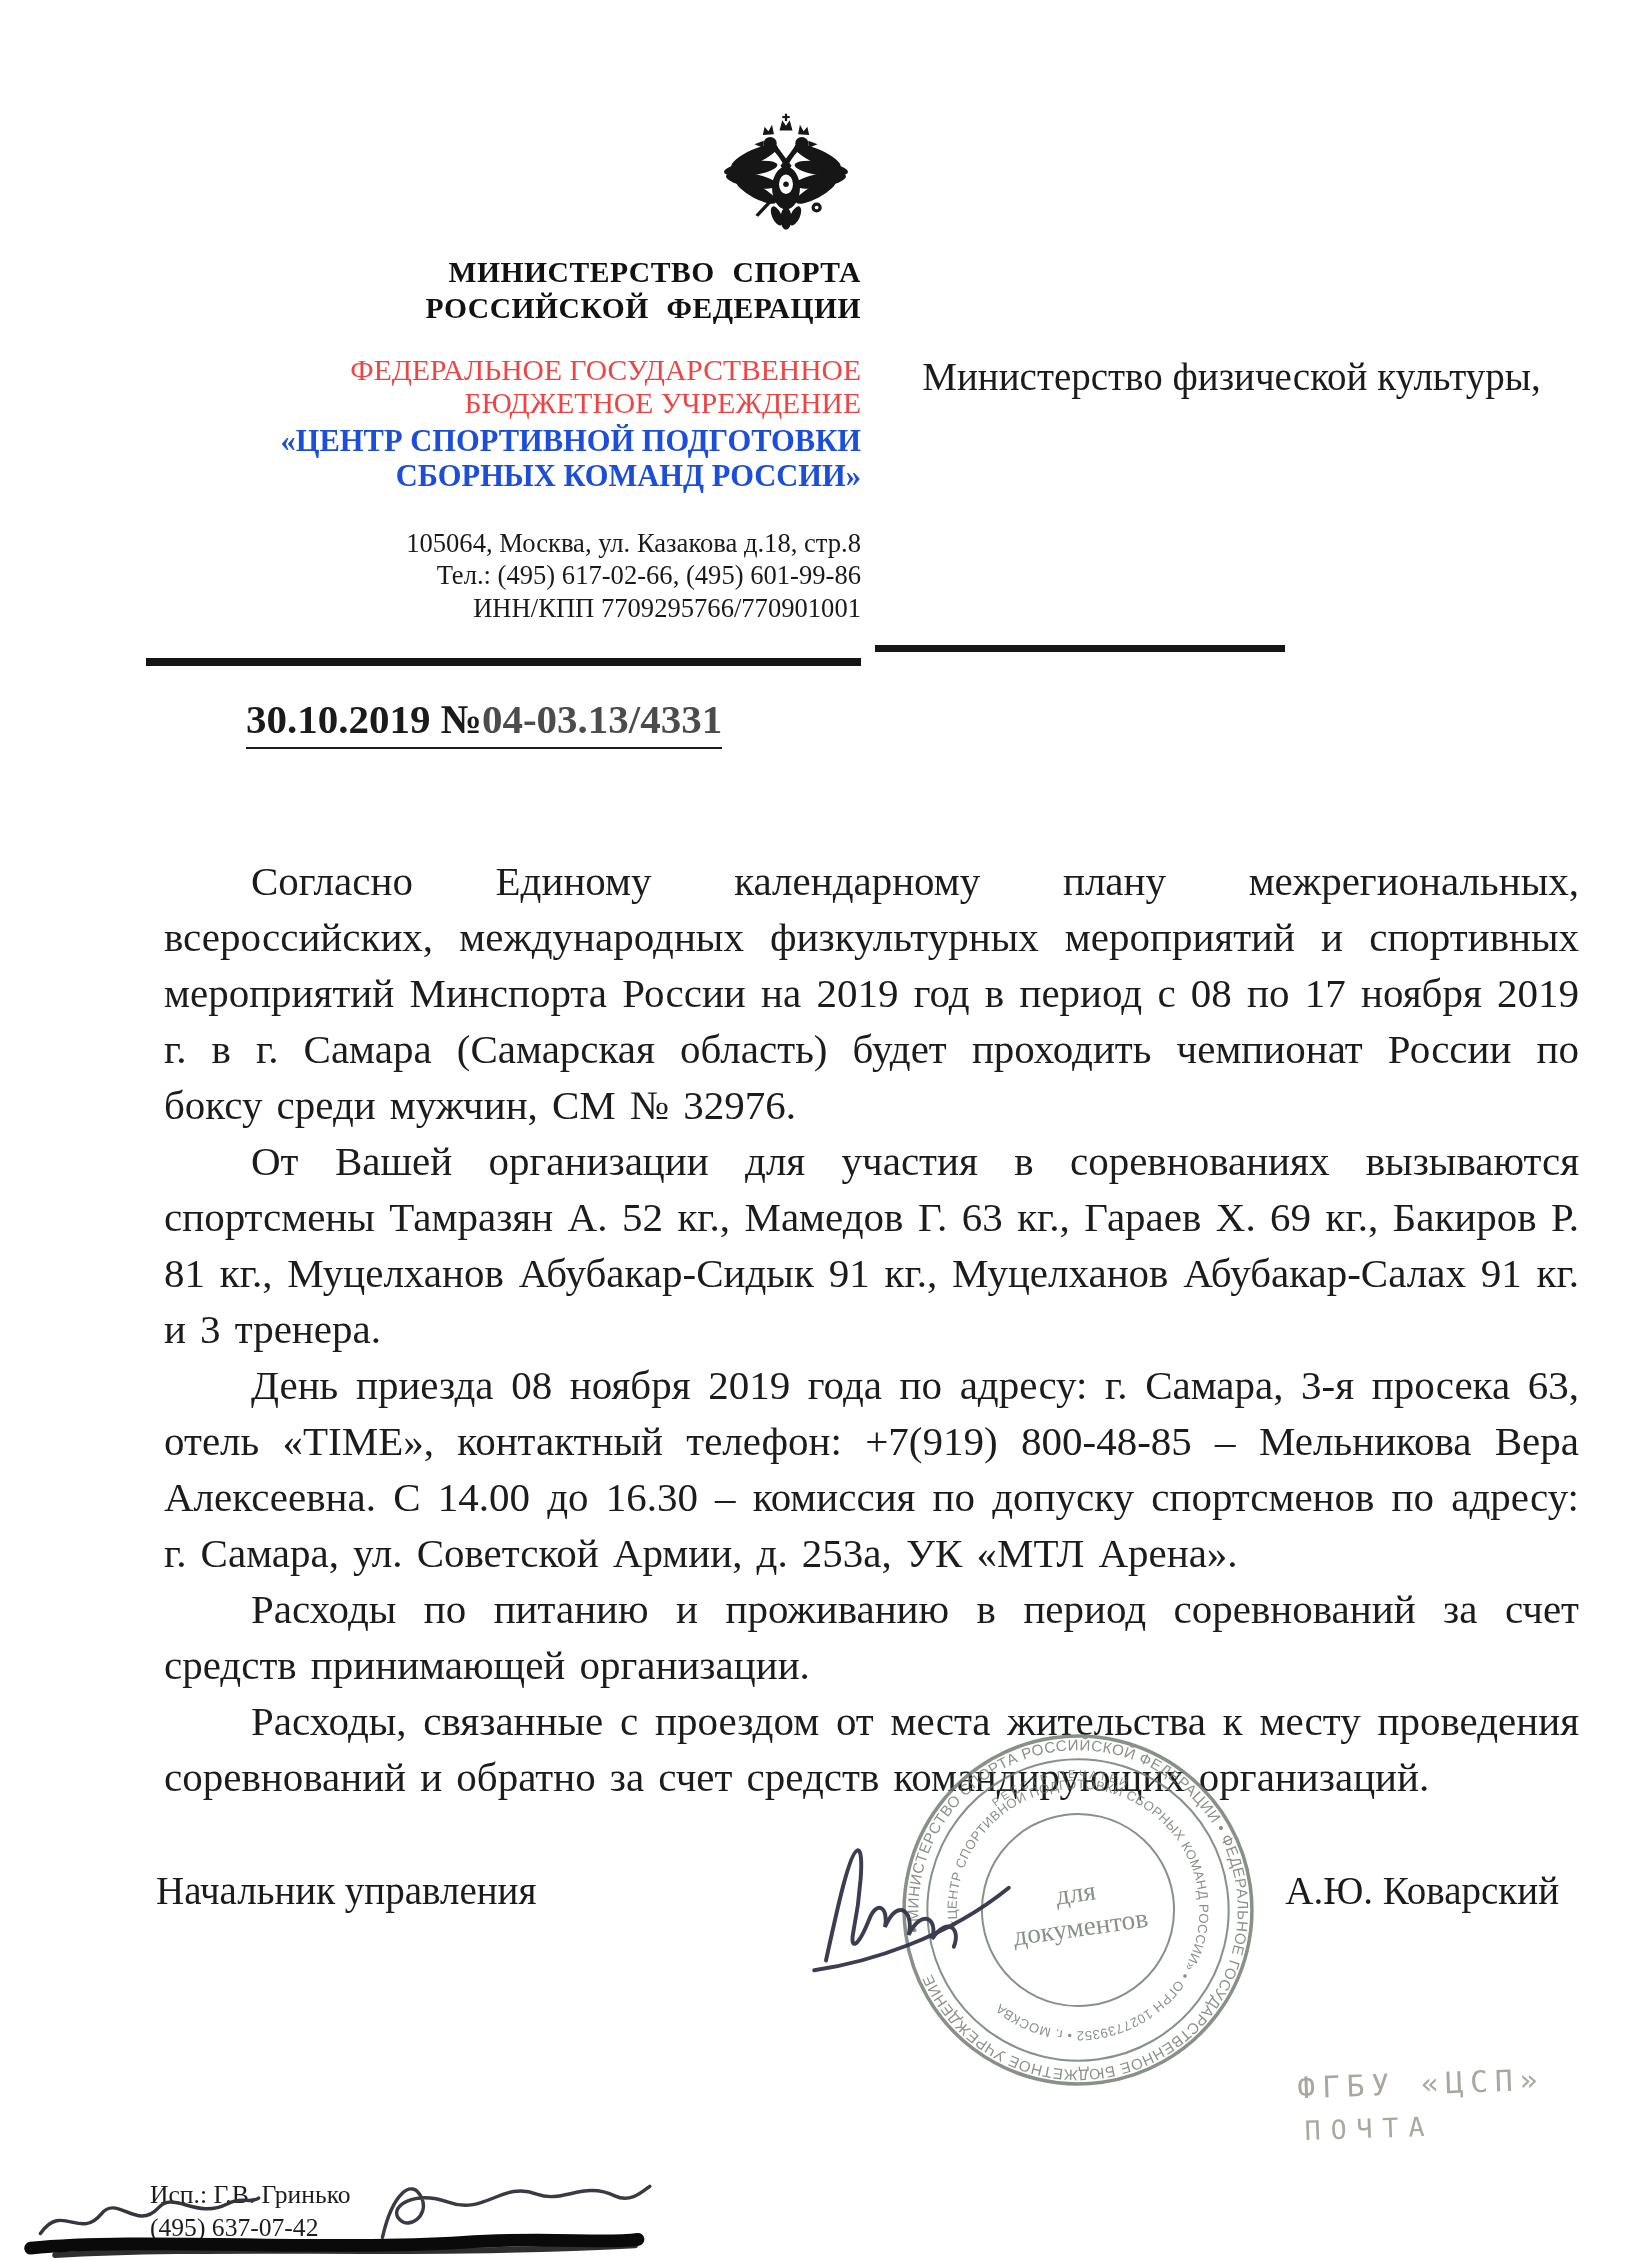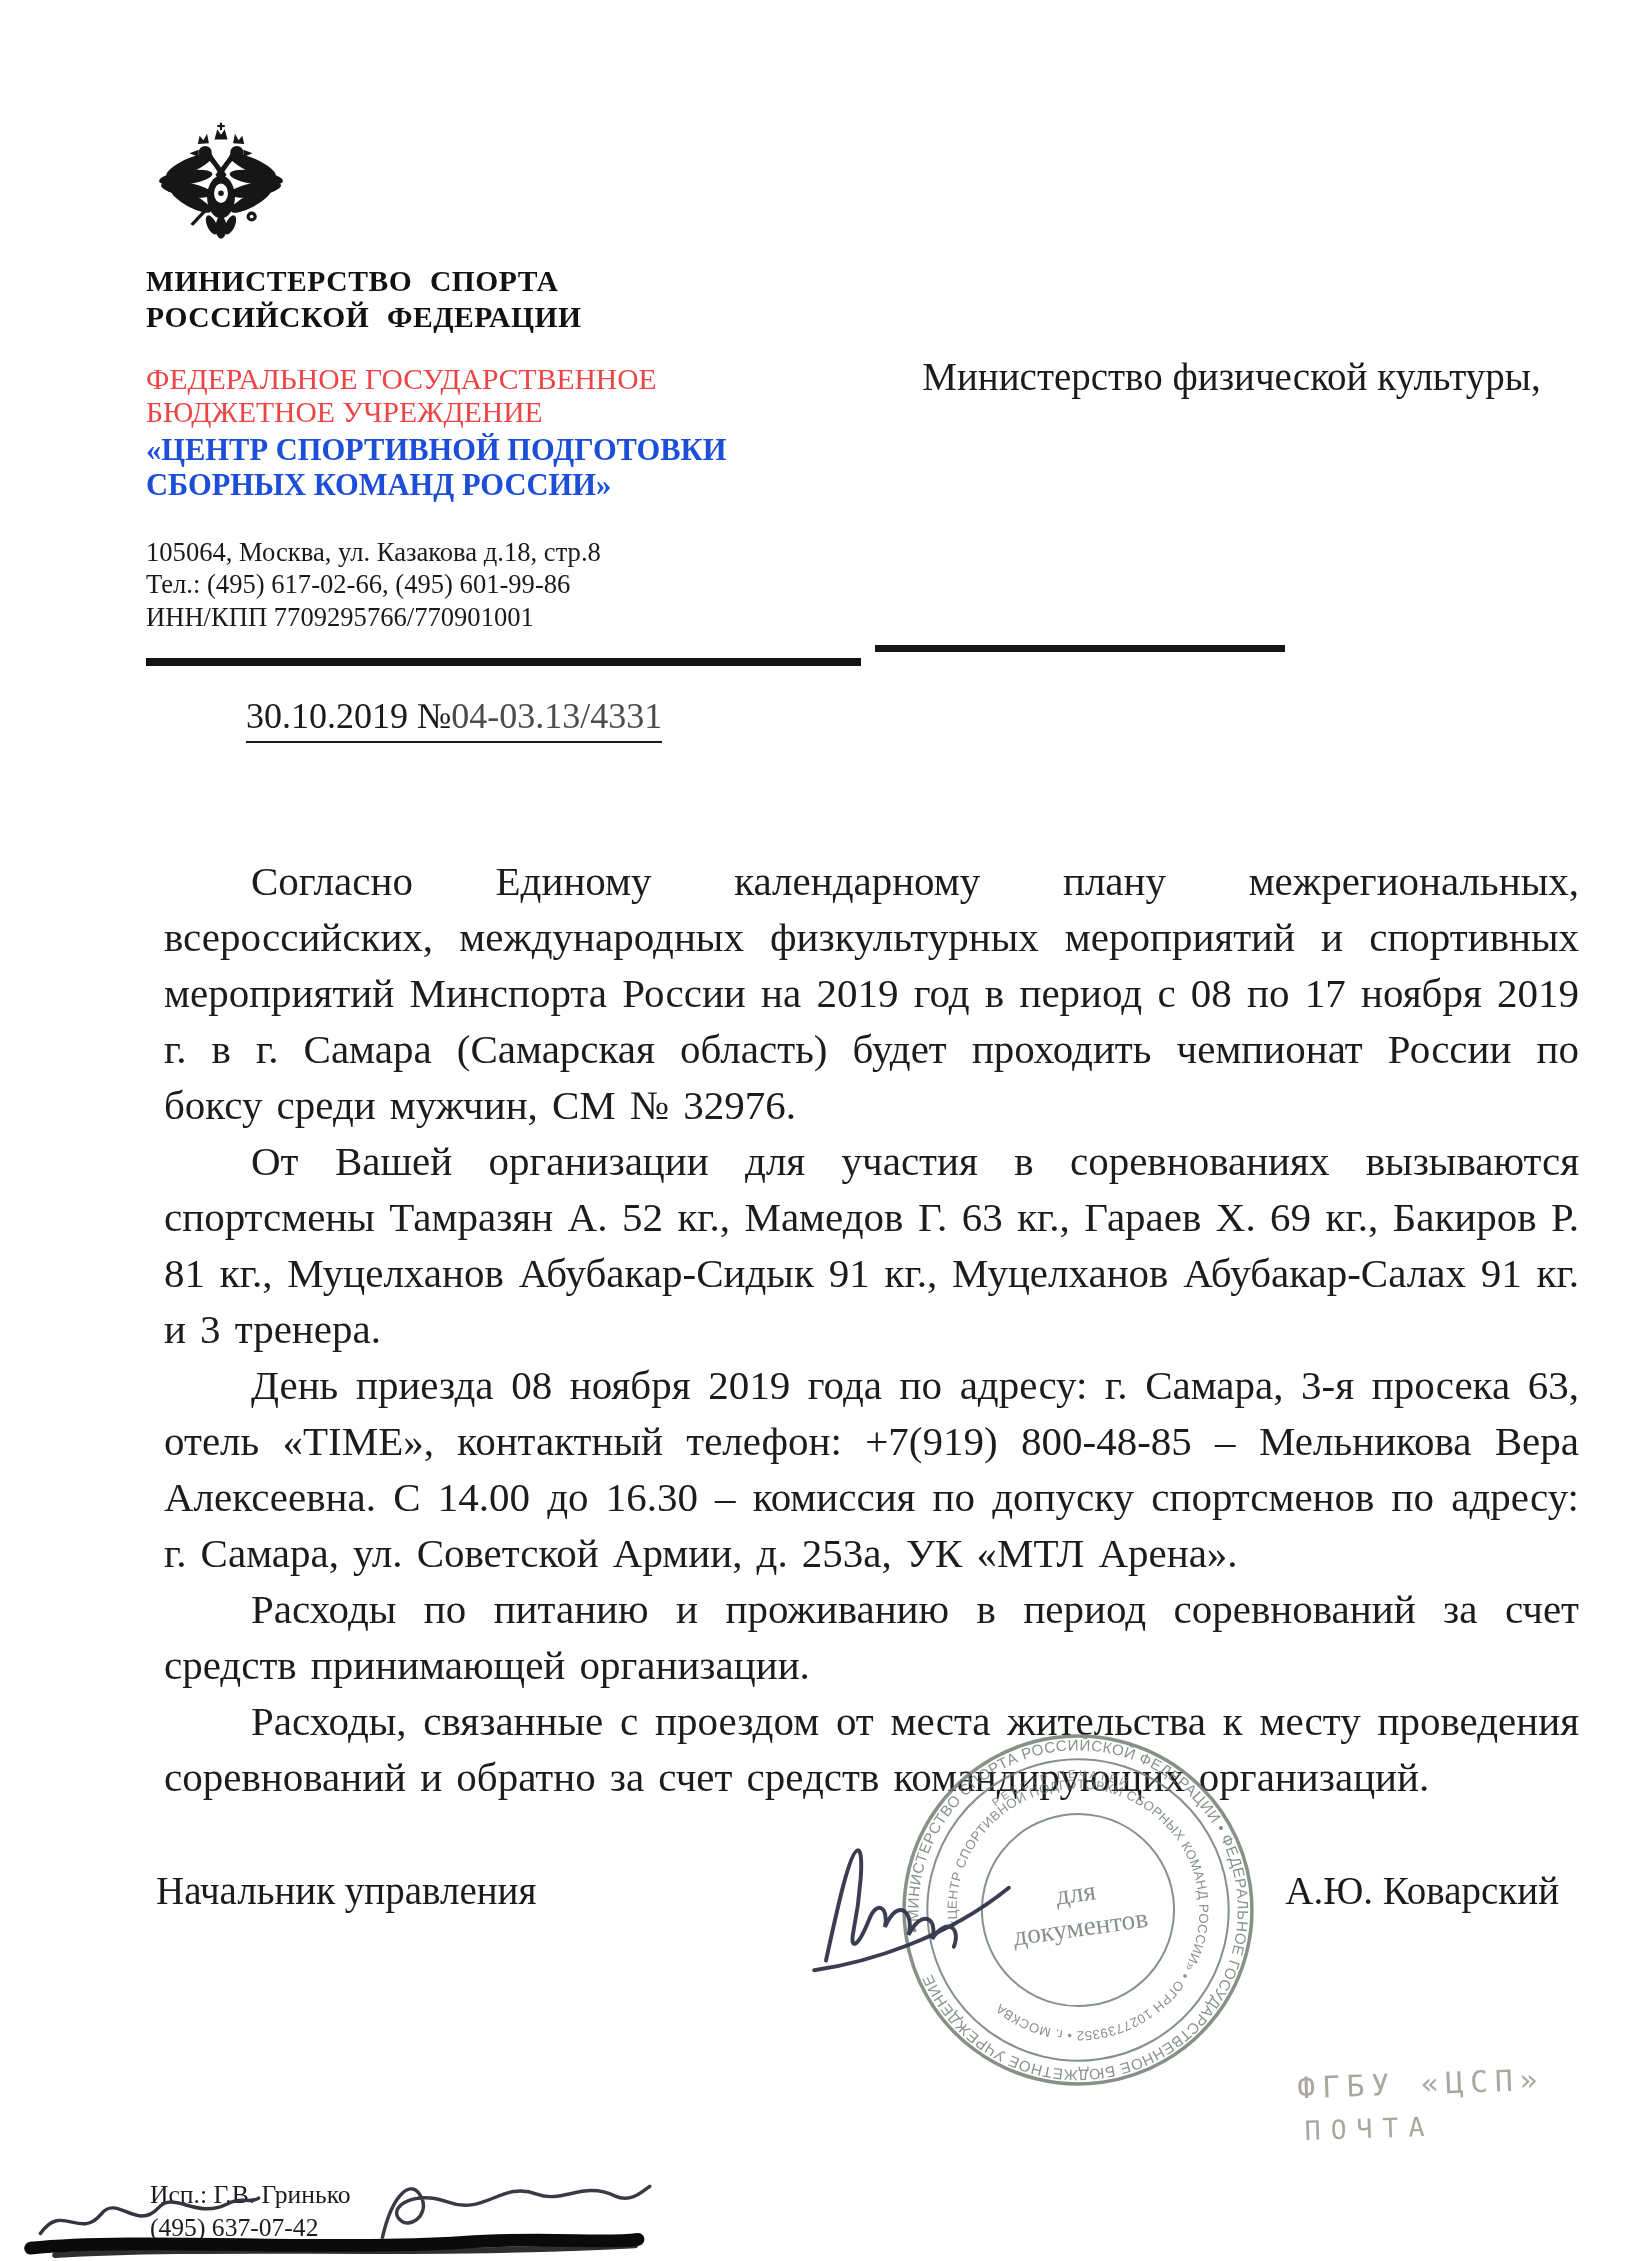--- a/index.html
+++ b/index.html
@@ -2,34 +2,34 @@
 <html><head>
 <meta charset="utf-8">
 <style>
   html, body { margin:0; padding:0; background:#ffffff; }
   .page {
     position:relative; width:1639px; height:2262px; margin:0 auto;
     background:#ffffff; overflow:hidden;
     font-family:"Liberation Serif","DejaVu Serif",serif; color:#1d1d1d;
   }
   
-  .header-left { position:absolute; left:146px; top:119px; width:715px; text-align:left; }
+  .header-left { position:absolute; left:146px; top:110px; width:715px; text-align:right; }
   .emblem { display:inline-block; width:150px; height:130px; }
   .ministry { margin-top:9.9px; font-weight:bold; font-size:29.6px; line-height:36px; word-spacing:9.9px; letter-spacing:0.5px; color:#121212;}
   .org-type { margin-top:28px; font-size:29.6px; line-height:33px; color:#ef4444;}
   .org-name { margin-top:3.9px; font-weight:bold; font-size:30.5px; line-height:35px; color:#1d4ed8;}
   .contact  { margin-top:33px; font-size:26.6px; line-height:32.5px; color:#1a1a1a;}
   
   .addressee { position:absolute; left:880px; top:351px; width:703px; text-align:center;
                font-size:39px; line-height:52px; color:#1b1b1b; }
   
   .rule-left  { position:absolute; left:146px; top:658px; width:715px; height:7.9px; background:#141414; }
   .rule-right { position:absolute; left:875px; top:645px; width:410px; height:6.9px; background:#161616; }
   
-  .refline { position:absolute; left:246px; top:695px; font-size:36px; }
+  .refline { position:absolute; left:246px; top:695px; font-size:41px;font-weight:bold; }
   .refline .u { border-bottom:2px solid #1b1b1b; padding-bottom:4.9px; }
   .refline .d { color:#1b1b1b; }
   .refline .n { color:#4c4c4c; }
   
   .letter-body { position:absolute; left:164px; top:853px; width:1415px;
                  font-size:41px; line-height:56px; text-align:justify; word-spacing:3.9px; color:#1c1c1c; }
   .letter-body p { margin:0; text-indent:87px; }
   
   .sign-row { position:absolute; left:156px; top:1868px; width:1403px;
               display:flex; justify-content:space-between; font-size:39px; color:#1b1b1b; }

